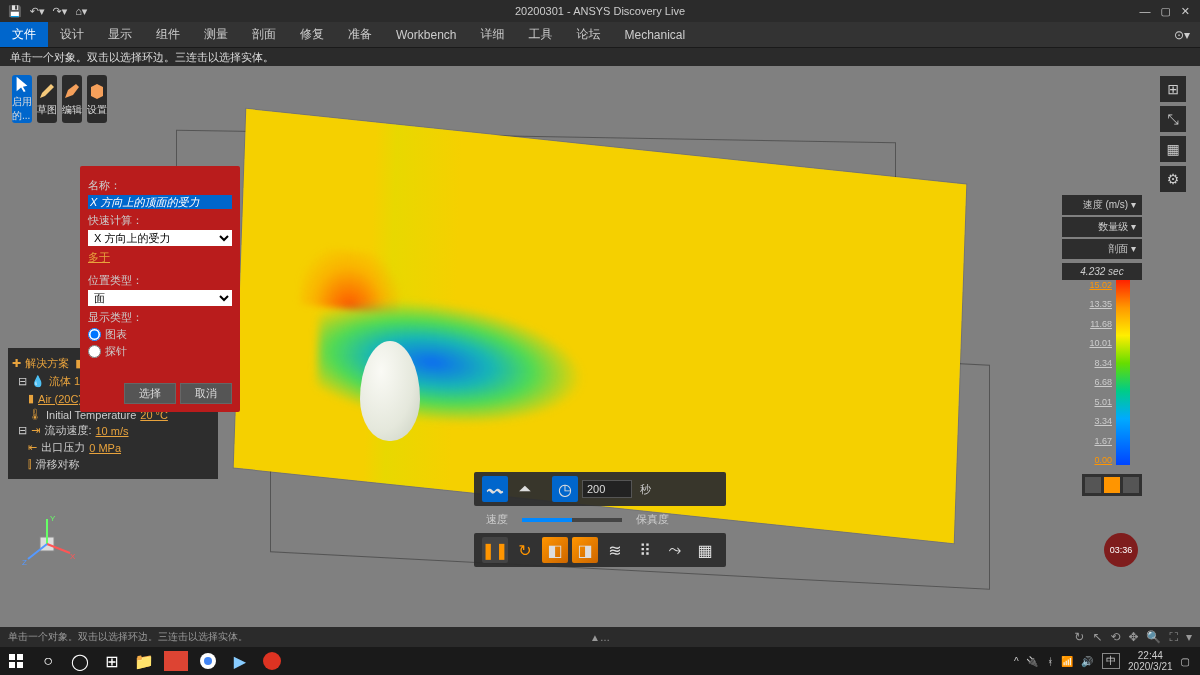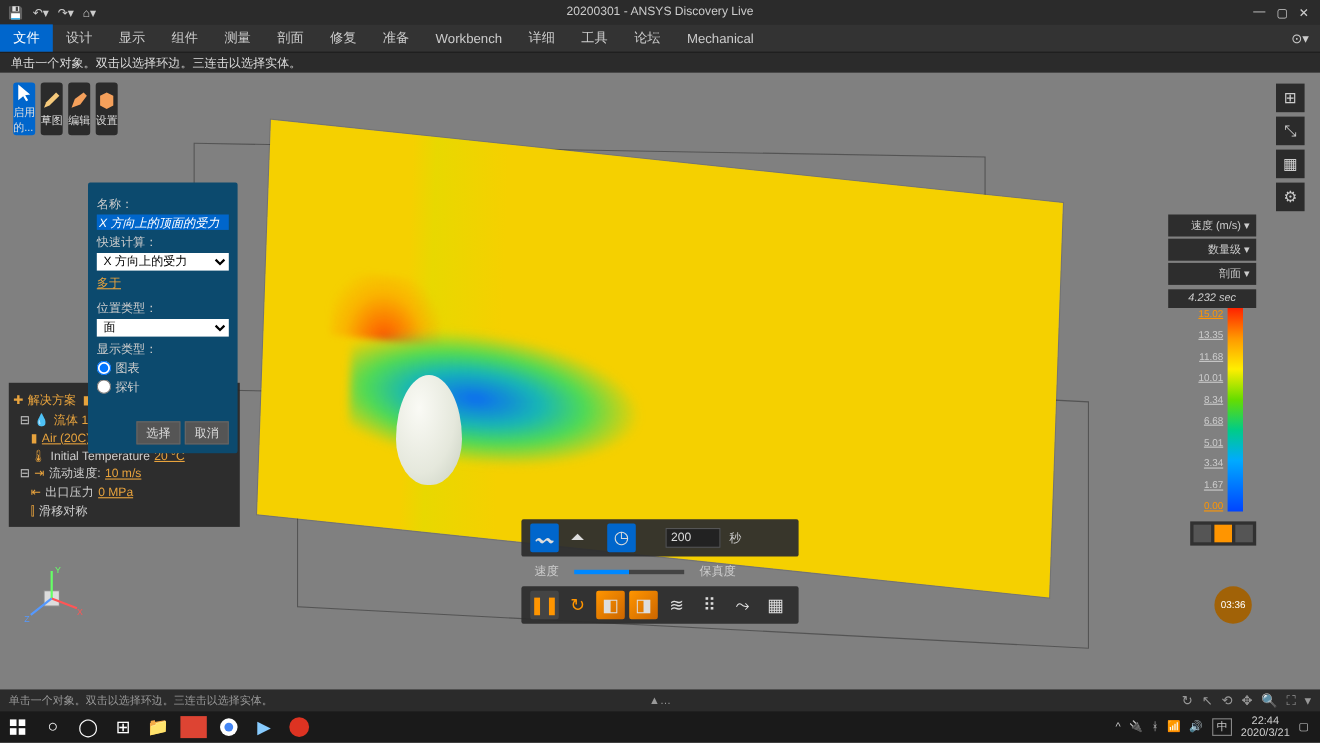--- a/index.html
+++ b/index.html
@@ -24,21 +24,21 @@
 
 .main { position: absolute; top: 66px; left: 0; right: 0; bottom: 48px; background: #808080; }
 
 
 .lefttools { position: absolute; top: 75px; left: 12px; width: 50px; display: flex; flex-direction: row; gap: 5px; }
 .toolbtn { width: 50px; height: 48px; background: #2b2b2b; border-radius: 3px; display: flex; flex-direction: column; align-items: center; justify-content: center; color: #ddd; font-size: 10px; cursor: pointer; gap: 2px; }
 .toolbtn.active { background: #0066cc; }
 .toolbtn svg { width: 20px; height: 20px; }
 
 
-.proppanel { position: absolute; top: 166px; left: 80px; width: 136px; background: #0c4a6e; color: #ccc; font-size: 11px; padding: 8px; border-radius: 2px; z-index: 10; }
+.proppanel { position: absolute; top: 166px; left: 80px; width: 160px; background: #b91c1c; color: #ccc; font-size: 11px; padding: 8px; border-radius: 2px; z-index: 10; }
 .proppanel label { display: block; margin-bottom: 2px; margin-top: 4px; }
 .proppanel input[type=text], .proppanel select { width: 100%; background: #fff; color: #000; border: none; font-size: 11px; padding: 1px 2px; }
 .proppanel input.sel { background: #0066cc; color: #fff; font-style: italic; }
 .proppanel .link { color: #e8a33d; text-decoration: underline; cursor: pointer; margin: 4px 0; display: inline-block; }
 .proppanel .radio { display: flex; align-items: center; gap: 4px; margin: 2px 0; }
 .proppanel .btns { display: flex; gap: 4px; margin-top: 24px; padding-left: 36px; }
 .proppanel .btns button { flex: 1; background: #555; color: #ddd; border: 1px solid #666; font-size: 11px; padding: 2px; cursor: pointer; }
 
 
 .treepanel { position: absolute; top: 348px; left: 8px; width: 210px; background: rgba(40,40,40,0.95); color: #ccc; font-size: 11px; padding: 6px 4px; z-index: 5; }
@@ -60,41 +60,41 @@
 
 .triad { position: absolute; left: 18px; bottom: 58px; width: 60px; height: 60px; z-index: 6; }
 
 
 .playbar { position: absolute; left: 50%; transform: translateX(-50%); bottom: 60px; display: flex; flex-direction: column; gap: 6px; z-index: 8; }
 .playrow { display: flex; align-items: center; gap: 4px; background: rgba(45,45,45,0.95); padding: 4px 8px; border-radius: 2px; }
 .iconbtn { width: 26px; height: 26px; display: flex; align-items: center; justify-content: center; cursor: pointer; border-radius: 2px; color: #ddd; }
 .iconbtn.active { background: #0066cc; }
 .iconbtn.orange { color: #ff9500; background: #444; }
 .iconbtn.cube { background: linear-gradient(135deg, #ff9500, #cc6600); }
-.playrow input { width: 50px; background: #222; color: #ddd; border: 1px solid #555; font-size: 11px; padding: 2px 4px; margin-left: 23px; }
+.playrow input { width: 50px; background: #222; color: #ddd; border: 1px solid #555; font-size: 11px; padding: 2px 4px; }
 .playrow .lbl { color: #ccc; font-size: 11px; margin: 0 4px; }
 .playrow .slider { width: 100px; height: 4px; background: linear-gradient(90deg, #0088ff 50%, #444 50%); margin: 0 6px; }
 
 
 .rightcol { position: absolute; right: 10px; top: 76px; width: 30px; display: flex; flex-direction: column; gap: 4px; z-index: 6; }
 .rightcol .sq { width: 26px; height: 26px; background: #2b2b2b; display: flex; align-items: center; justify-content: center; cursor: pointer; color: #ccc; font-size: 14px; }
 
 .legendpanel { position: absolute; right: 58px; top: 195px; width: 80px; z-index: 6; }
 .legendpanel .dd { background: rgba(40,40,40,0.95); color: #ccc; font-size: 10px; padding: 3px 6px; margin-bottom: 2px; text-align: right; cursor: pointer; }
 .legendpanel .time { background: rgba(40,40,40,0.95); color: #ccc; font-size: 10px; text-align: center; padding: 3px; margin-top: 4px; font-style: italic; }
 .legend { position: absolute; right: 70px; top: 280px; display: flex; z-index: 6; }
 .legend .labels { display: flex; flex-direction: column; justify-content: space-between; height: 185px; margin-right: 4px; }
 .legend .labels span { color: #ccc; font-size: 9px; text-align: right; text-decoration: underline; }
 .legend .bar { width: 14px; height: 185px; background: linear-gradient(180deg, #ff2200 0%, #ff9900 15%, #ffee00 30%, #66dd00 45%, #00cc88 60%, #00aaff 75%, #0044ff 100%); }
 
 .rightmini { position: absolute; right: 58px; top: 474px; background: rgba(40,40,40,0.9); padding: 3px; display: flex; gap: 3px; z-index: 6; }
 .rightmini div { width: 16px; height: 16px; background: #555; cursor: pointer; }
 .rightmini div.on { background: #ff9500; }
 
-.clock { position: absolute; right: 62px; bottom: 60px; width: 34px; height: 34px; border-radius: 50%; background: #a16207; display: flex; align-items: center; justify-content: center; color: #fff; font-size: 9px; z-index: 6; }
+.clock { position: absolute; right: 62px; bottom: 60px; width: 34px; height: 34px; border-radius: 50%; background: #7f1d1d; display: flex; align-items: center; justify-content: center; color: #fff; font-size: 9px; z-index: 6; }
 
 
 .statusbar { position: absolute; bottom: 28px; left: 0; right: 0; height: 20px; background: #2b2b2b; color: #999; font-size: 10px; display: flex; align-items: center; padding: 0 8px; }
 .statusbar .mid { position: absolute; left: 50%; transform: translateX(-50%); cursor: pointer; }
 .statusbar .rtools { margin-left: auto; display: flex; gap: 8px; font-size: 12px; }
 .statusbar .rtools span { cursor: pointer; }
 
 
 .taskbar { position: absolute; bottom: 0; left: 0; right: 0; height: 28px; background: #1a1a1a; display: flex; align-items: center; }
 .taskbar .tbtn { width: 32px; height: 28px; display: flex; align-items: center; justify-content: center; cursor: pointer; }

